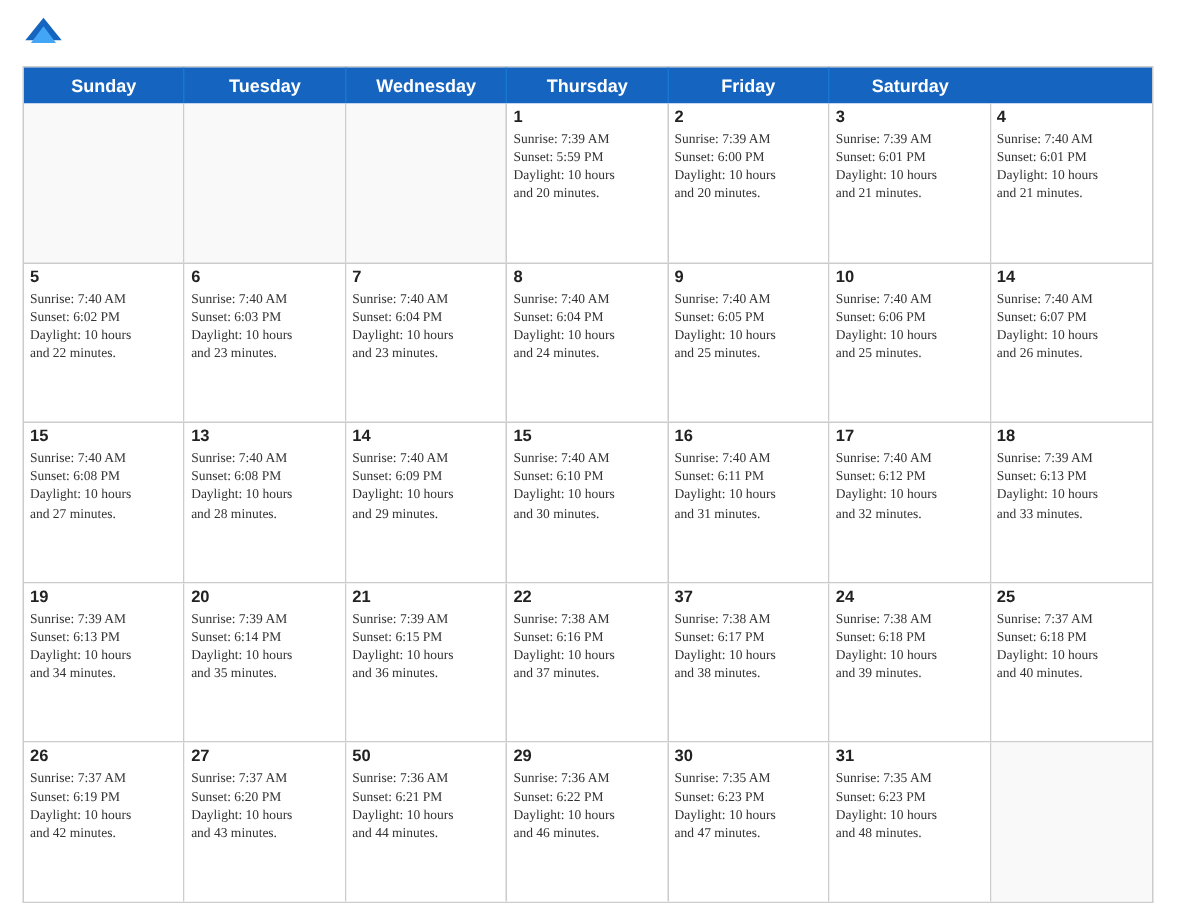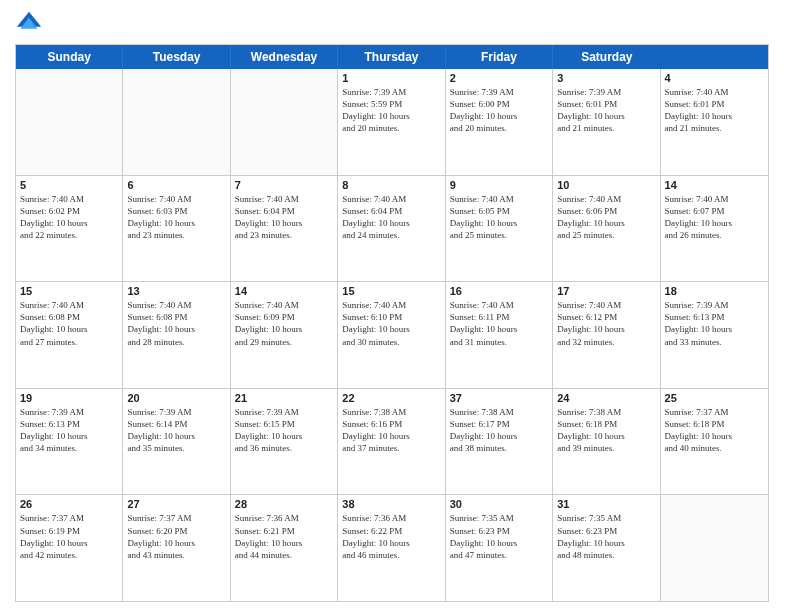--- a/index.html
+++ b/index.html
@@ -255,25 +255,25 @@
         <div class="week-row">
           <div class="day-cell">
             <div class="day-num">26</div>
             <div class="day-info">Sunrise: 7:37 AM<br>Sunset: 6:19 PM<br>Daylight: 10 hours<br>and 42 minutes.</div>
           </div>
           <div class="day-cell">
             <div class="day-num">27</div>
             <div class="day-info">Sunrise: 7:37 AM<br>Sunset: 6:20 PM<br>Daylight: 10 hours<br>and 43 minutes.</div>
           </div>
           <div class="day-cell">
-            <div class="day-num">28</div>
+            <div class="day-num">50</div>
             <div class="day-info">Sunrise: 7:36 AM<br>Sunset: 6:21 PM<br>Daylight: 10 hours<br>and 44 minutes.</div>
           </div>
           <div class="day-cell">
-            <div class="day-num">38</div>
+            <div class="day-num">29</div>
             <div class="day-info">Sunrise: 7:36 AM<br>Sunset: 6:22 PM<br>Daylight: 10 hours<br>and 46 minutes.</div>
           </div>
           <div class="day-cell">
             <div class="day-num">30</div>
             <div class="day-info">Sunrise: 7:35 AM<br>Sunset: 6:23 PM<br>Daylight: 10 hours<br>and 47 minutes.</div>
           </div>
           <div class="day-cell">
             <div class="day-num">31</div>
             <div class="day-info">Sunrise: 7:35 AM<br>Sunset: 6:23 PM<br>Daylight: 10 hours<br>and 48 minutes.</div>
           </div>

